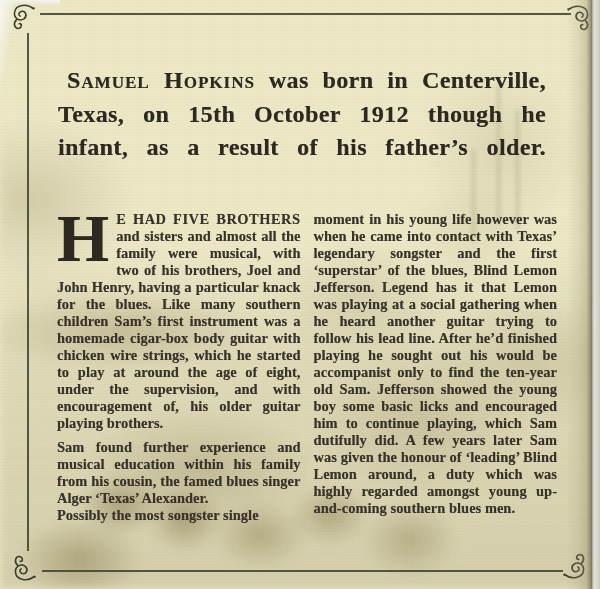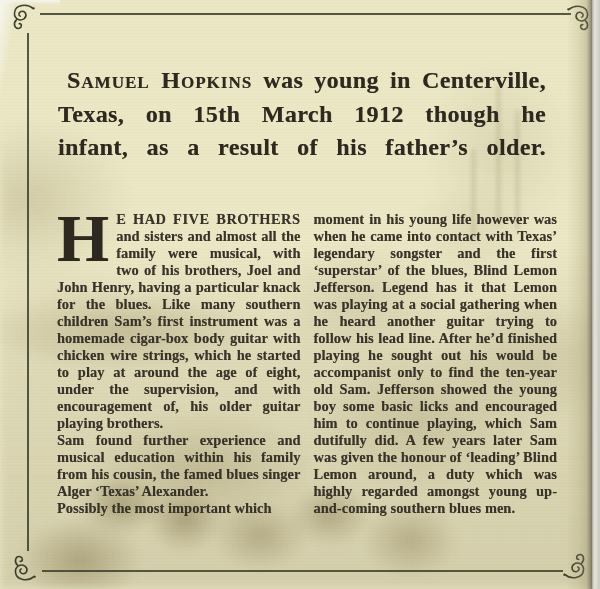--- a/index.html
+++ b/index.html
@@ -84,21 +84,21 @@
   .sc{font-variant:small-caps;letter-spacing:1px;}
   
   .columns{
     position:absolute;left:57px;top:211px;width:500px;
     display:flex;gap:13px;
     font-size:14.3px;line-height:17px;font-weight:bold;color:#38332a;
     letter-spacing:.1px;text-shadow:.25px 0 0 rgba(56,51,42,.5);
   }
   .col{flex:1;min-width:0;}
   .col p{margin:0;text-align:justify;}
-  .col p.spaced{margin-top:0;}
+  .col p.spaced{margin-top:7px;}
   .dropcap{
     float:left;font-size:67px;line-height:51px;
     padding:2px 7px 0 0;color:#2d2920;font-weight:bold;
   }
   .leadcaps{letter-spacing:.6px;}
 </style>
 </head>
 <body>
 
 <div class="page">
@@ -135,30 +135,30 @@
   </div>
   <div class="flourish br">
     <svg viewBox="0 0 32 32" fill="none" stroke="currentColor" stroke-width="1.7" stroke-linecap="round">
       <path d="M27 6 C20 0 8 2 7 10 C6 16 12 20 17 17 C21 14 19 8 14 9 C11 10 11 13 13 14"></path>
       <path d="M9 18 C5 22 7 28 12 27 C15 26 15 22 12 22"></path>
       <circle cx="27.5" cy="5.5" r="1.1" fill="currentColor" stroke="none"></circle>
     </svg>
   </div>
 
   <div class="headline">
-    <div class="hl first"><span class="sc">Samuel Hopkins</span><span> was young in Centerville,</span></div>
-    <div class="hl">Texas, on 15th March 1912 though he</div>
+    <div class="hl first"><span class="sc">Samuel Hopkins</span><span> was born in Centerville,</span></div>
+    <div class="hl">Texas, on 15th October 1912 though he</div>
     <div class="hl">infant, as a result of his father’s older.</div>
   </div>
 
   <div class="columns">
     <div class="col">
       <p><span class="dropcap">H</span><span class="leadcaps">E HAD FIVE BROTHERS </span><span>and sisters and almost all the family were musical, with two of his brothers, Joel and John Henry, having a particular knack for the blues. Like many southern children Sam’s first instrument was a homemade cigar-box body guitar with chicken wire strings, which he started to play at around the age of eight, under the supervision, and with encouragement of, his older guitar playing brothers.</span></p>
       <p class="spaced">Sam found further experience and musical education within his family from his cousin, the famed blues singer Alger ‘Texas’ Alexander.</p>
-      <p>Possibly the most important which</p>
+      <p>Possibly the most songster single</p>
     </div>
     <div class="col">
       <p>moment in his young life however was when he came into contact with Texas’ legendary songster and the first ‘superstar’ of the blues, Blind Lemon Jefferson. Legend has it that Lemon was playing at a social gathering when he heard another guitar trying to follow his lead line. After he’d finished playing he sought out his would be accompanist only to find the ten-year old Sam. Jefferson showed the young boy some basic licks and encouraged him to continue playing, which Sam dutifully did. A few years later Sam was given the honour of ‘leading’ Blind Lemon around, a duty which was highly regarded amongst young up-and-coming southern blues men.</p>
     </div>
   </div>
 
   <div class="scan-sliver"></div>
   <div class="scan-top"></div>
   <div class="page-edge"></div>
 </div>

